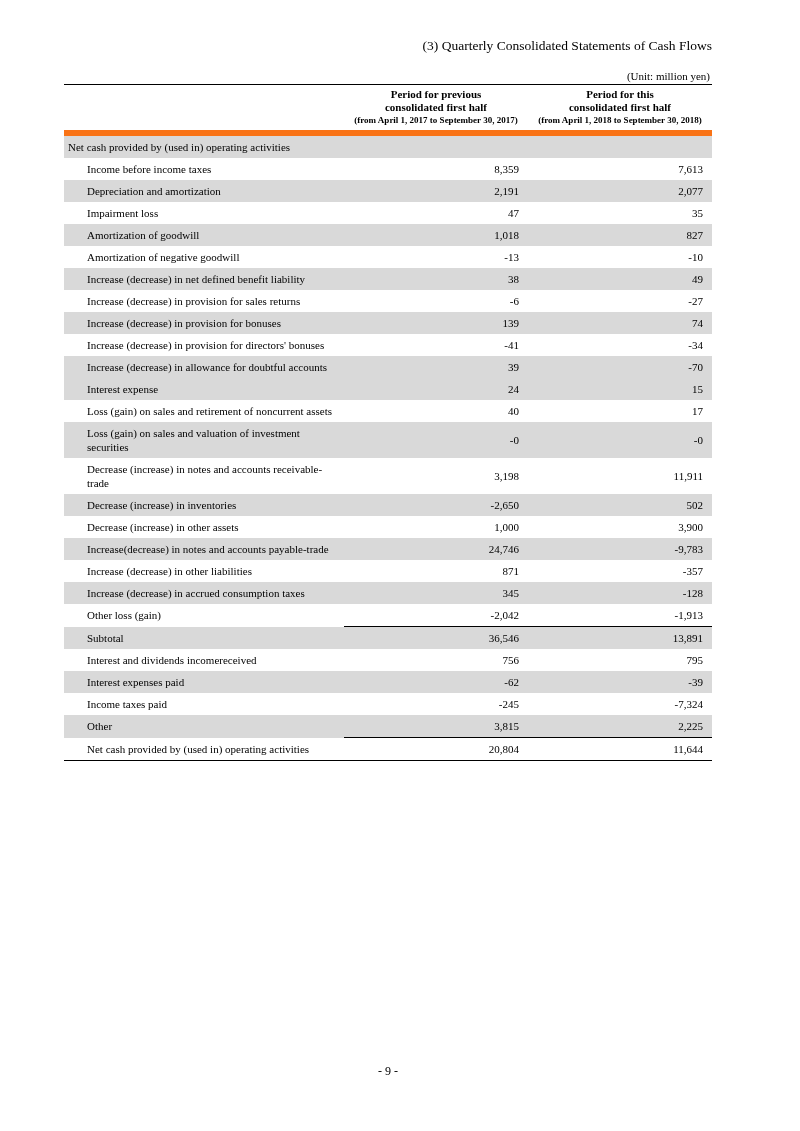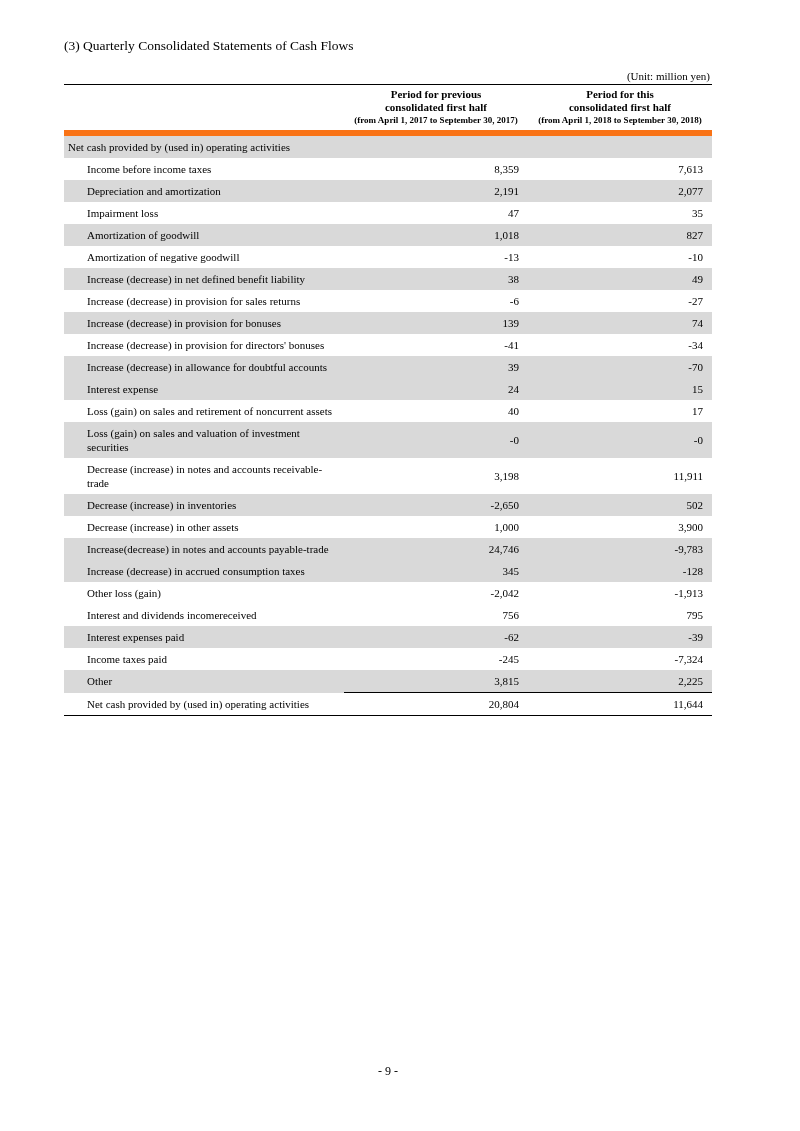--- a/index.html
+++ b/index.html
@@ -14,20 +14,21 @@
     overflow: hidden;
   }
   .content {
     margin-left: 64px;
     width: 648px;
   }
   .title {
     padding-top: 38px;
     font-size: 13.5px;
     line-height: 16px;
+    text-align: right;
   }
   .unit-note {
     margin-top: 16px;
     margin-bottom: 1px;
     text-align: right;
     font-size: 11px;
     line-height: 13px;
     padding-right: 2px;
   }
   table.cf-table {
@@ -186,29 +187,39 @@
           <tr>
             <td class="label indent">Decrease (increase) in other assets</td>
             <td class="value">1,000</td>
             <td class="value">3,900</td>
           </tr>
           <tr class="shaded">
             <td class="label indent">Increase(decrease) in notes and accounts payable-trade</td>
             <td class="value">24,746</td>
             <td class="value">-9,783</td>
           </tr>
+          <tr>
+            <td class="label indent">Increase (decrease) in other liabilities</td>
+            <td class="value">871</td>
+            <td class="value">-357</td>
+          </tr>
           <tr class="shaded">
             <td class="label indent">Increase (decrease) in accrued consumption taxes</td>
             <td class="value">345</td>
             <td class="value">-128</td>
           </tr>
           <tr>
             <td class="label indent">Other loss (gain)</td>
             <td class="value">-2,042</td>
             <td class="value">-1,913</td>
+          </tr>
+          <tr class="shaded">
+            <td class="label indent">Subtotal</td>
+            <td class="value rule-above">36,546</td>
+            <td class="value rule-above">13,891</td>
           </tr>
           <tr>
             <td class="label indent">Interest and dividends incomereceived</td>
             <td class="value">756</td>
             <td class="value">795</td>
           </tr>
           <tr class="shaded">
             <td class="label indent">Interest expenses paid</td>
             <td class="value">-62</td>
             <td class="value">-39</td>

